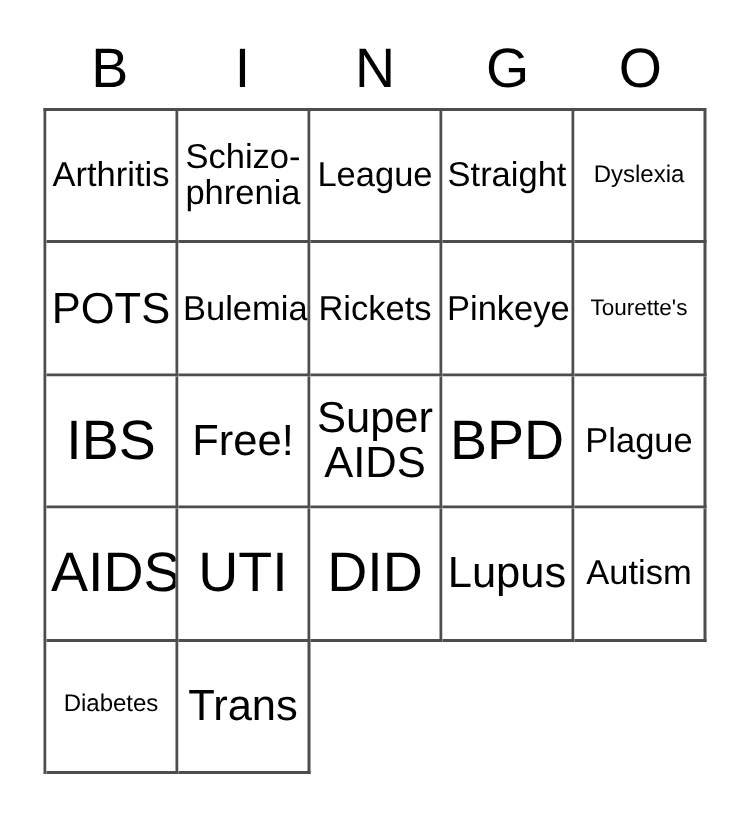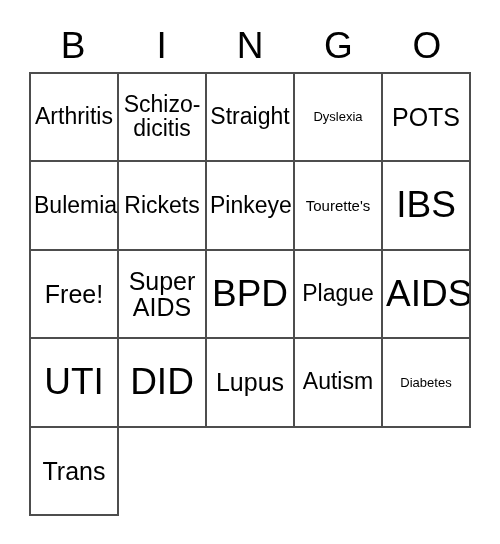--- a/index.html
+++ b/index.html
@@ -76,23 +76,23 @@
     display: block;
     width: 100%;
     line-height: 1.04;
     color: #000000;
     white-space: pre-line;
     word-break: normal;
   }
 
   
   .fs-xl   { font-size: 37px; }
-  .fs-lg   { font-size: 25px; }
+  .fs-lg   { font-size: 29px; }
   .fs-md   { font-size: 23px; }
-  .fs-sm   { font-size: 13px; }
+  .fs-sm   { font-size: 16px; }
   .fs-xs   { font-size: 15px; text-align: center; }
 </style>
 </head>
 <body>
 
 <div class="card">
 
   <div class="header-row">
     <div class="header-cell">B</div>
     <div class="header-cell">I</div>
@@ -101,21 +101,24 @@
     <div class="header-cell">O</div>
   </div>
 
   <div class="grid">
 
     <div class="cell">
       <span class="cell-text fs-md">Arthritis</span>
     </div>
     <div class="cell">
       <span class="cell-text fs-md">Schizo-
-dicitis</span>
+phrenia</span>
+    </div>
+    <div class="cell">
+      <span class="cell-text fs-md">League</span>
     </div>
     <div class="cell">
       <span class="cell-text fs-md">Straight</span>
     </div>
     <div class="cell">
       <span class="cell-text fs-sm">Dyslexia</span>
     </div>
 
     <div class="cell">
       <span class="cell-text fs-lg">POTS</span>

